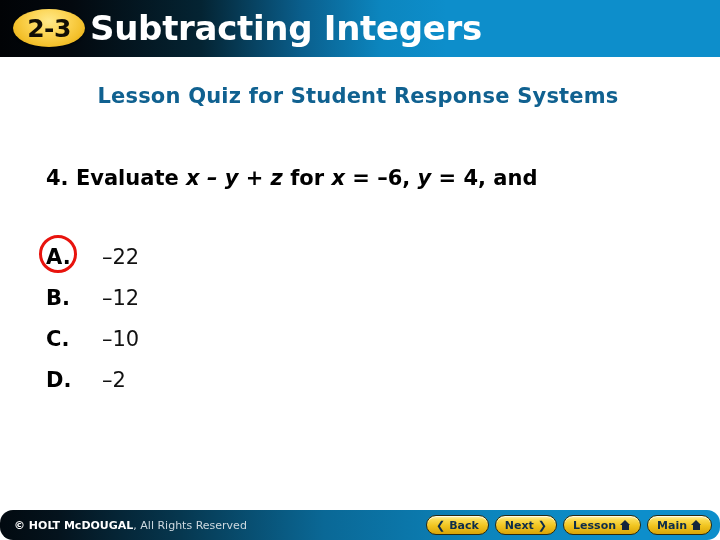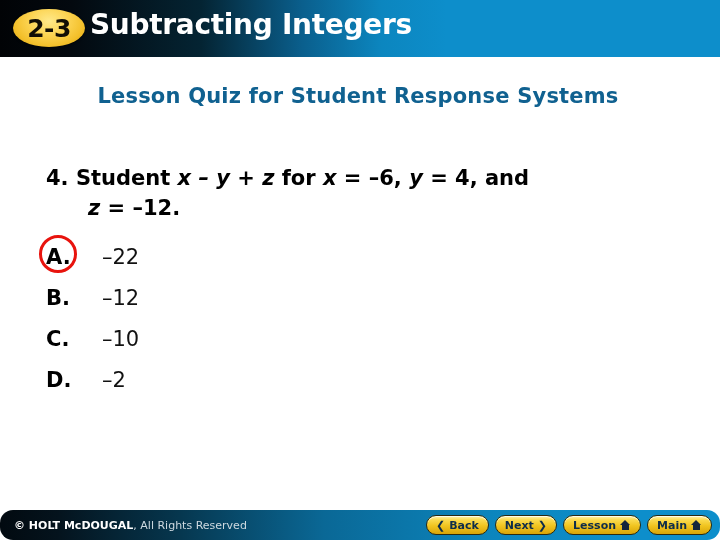--- a/index.html
+++ b/index.html
@@ -54,21 +54,21 @@
     font-weight: bold;
     color: #120e05;
     letter-spacing: -0.5px;
     line-height: 1;
     font-family: "DejaVu Sans", sans-serif;
   }
   .header-title {
     position: absolute;
     left: 90px;
     top: 8px;
-    font-size: 28px;
+    font-size: 34px;
     font-weight: bold;
     color: #ffffff;
     letter-spacing: -0.3px;
     white-space: nowrap;
     font-family: "DejaVu Sans", sans-serif;
   }
 
   
   .subtitle {
     position: absolute;
@@ -239,22 +239,21 @@
       <span>2-3</span>
     </div>
     <div class="header-title">Subtracting Integers</div>
   </div>
 </div>
 
 <div class="subtitle">Lesson Quiz for Student Response Systems</div>
 
 <div class="question">
   <span>4.</span>
-  <span>Student </span><span class="var">x – y + z</span><span> for </span><span class="var">x</span><span> = –6, </span><span class="var">y</span><span> = 4, and</span>
-  <span class="qline2"><span class="var">z</span><span> = –12.</span></span>
+  <span>Evaluate </span><span class="var">x – y + z</span><span> for </span><span class="var">x</span><span> = –6, </span><span class="var">y</span><span> = 4, and</span>
 </div>
 
 <div class="choices">
 
   <div class="choice">
     <span class="circle-marker"></span>
     <span class="choice-letter">A.</span>
     <span class="choice-value">–22</span>
   </div>
 

